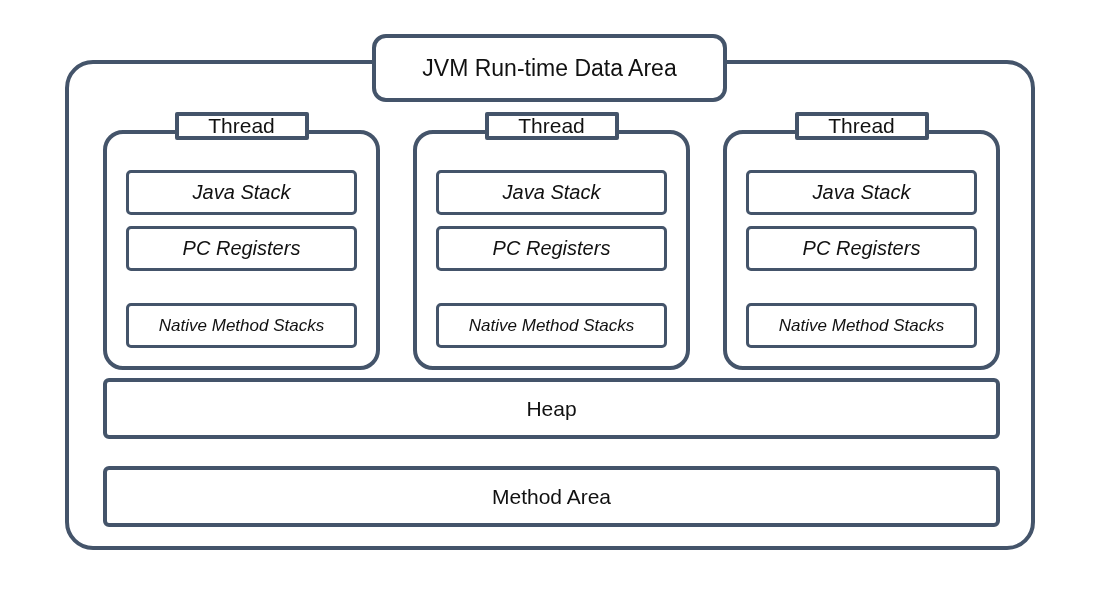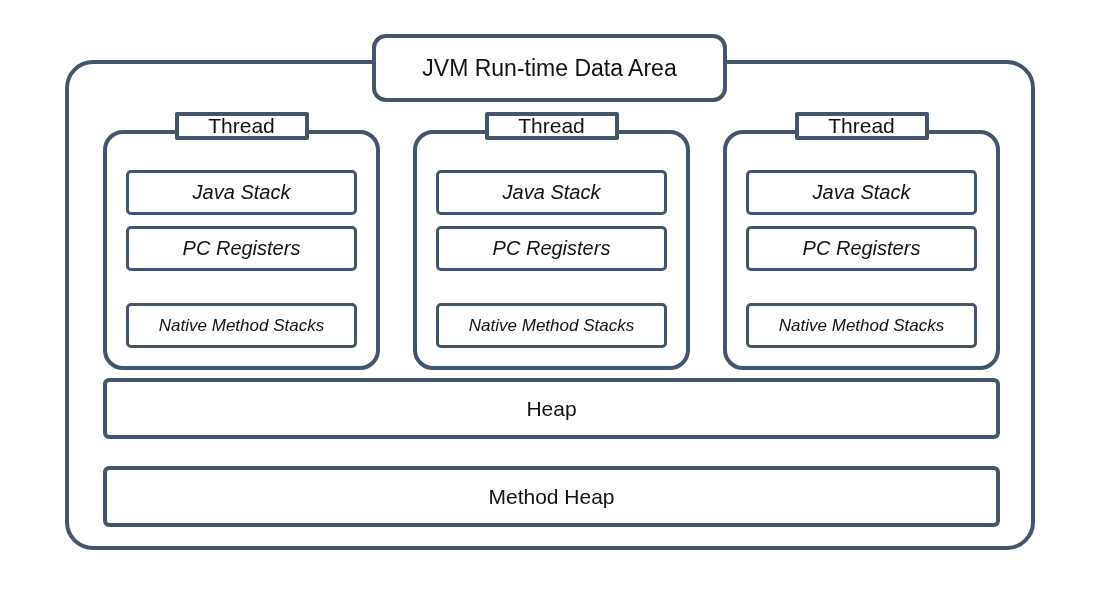--- a/index.html
+++ b/index.html
@@ -144,16 +144,16 @@
     <div class="inner-box row-2">
       <span>Native Method Stacks</span>
     </div>
   </div>
 
   <div class="wide-box heap-box">
     <span>Heap</span>
   </div>
 
   <div class="wide-box method-area-box">
-    <span>Method Heap</span>
+    <span>Method Area</span>
   </div>
 
 </div>
 
 </body></html>

